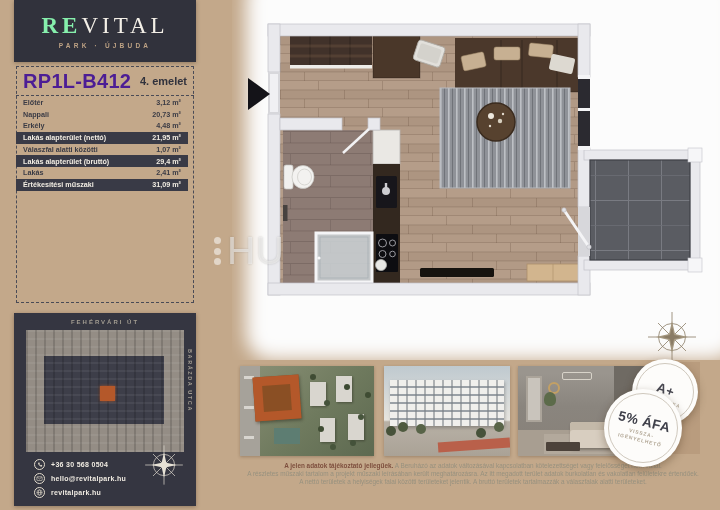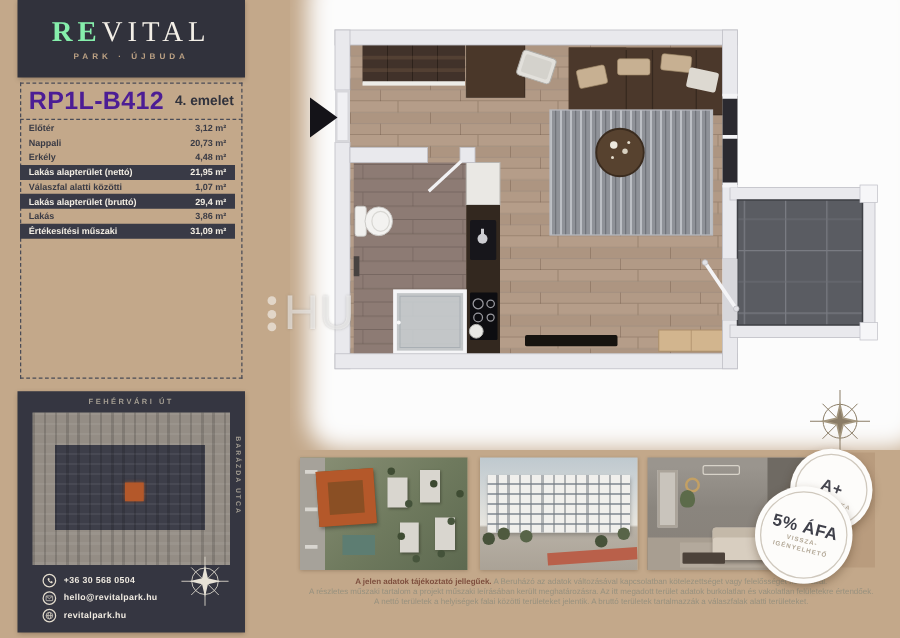--- a/index.html
+++ b/index.html
@@ -320,21 +320,21 @@
     <div class="arow">
         <span>Válaszfal alatti közötti</span>
         <span>1,07 m²</span>
       </div>
     <div class="arow dark">
         <span>Lakás alapterület (bruttó)</span>
         <span>29,4 m²</span>
       </div>
     <div class="arow">
         <span>Lakás</span>
-        <span>3,86 m²</span>
+        <span>2,41 m²</span>
       </div>
     <div class="arow dark">
         <span>Értékesítési műszaki</span>
         <span>31,09 m²</span>
       </div>
   </div>
 
   <div class="site-panel">
     <div class="street-top">FEHÉRVÁRI ÚT</div>
     <div class="street-right">BARÁZDA UTCA</div>

